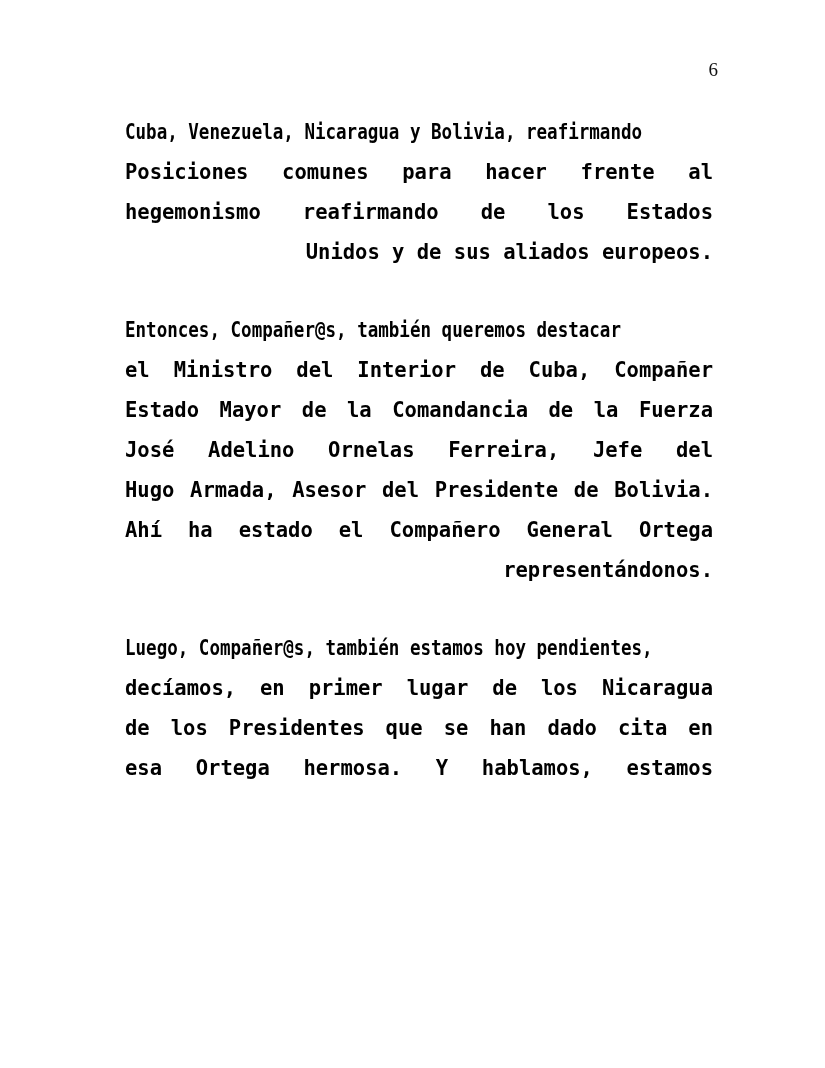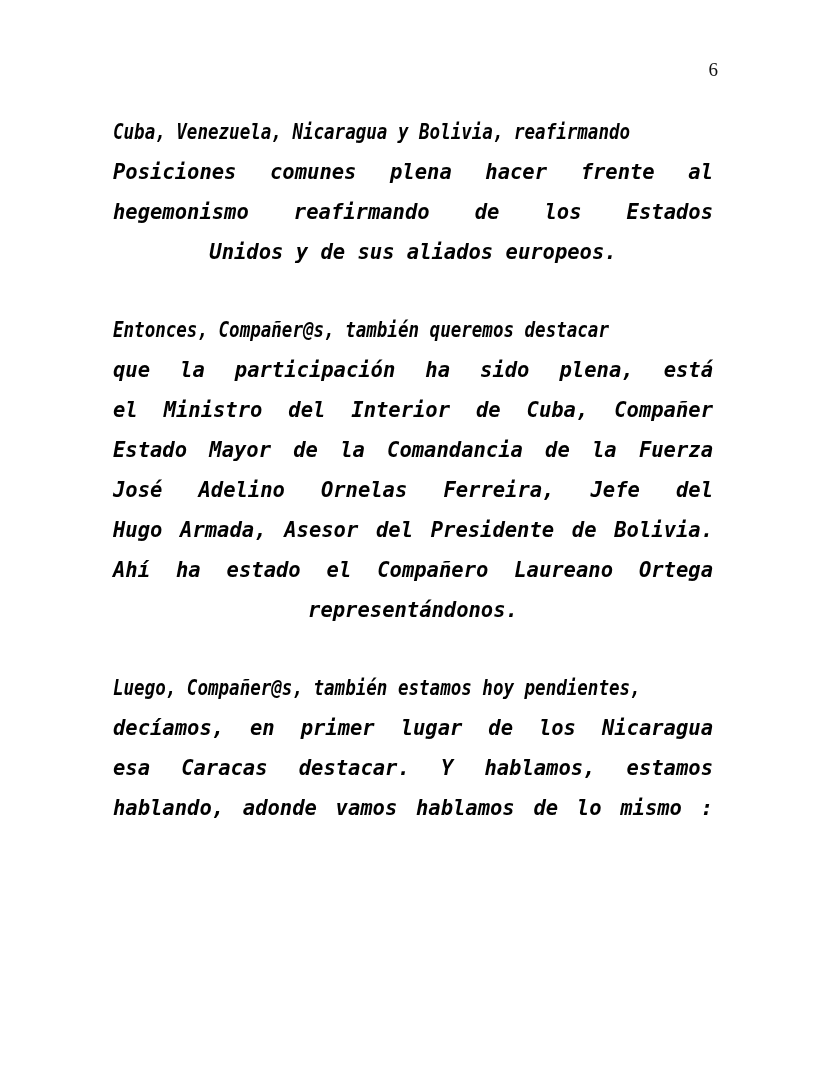--- a/index.html
+++ b/index.html
@@ -30,22 +30,21 @@
     color: #111111;
     line-height: 1;
   }
   .body-text {
     position: absolute;
     left: 113px;
     top: 112px;
     width: 600px;
   }
   .para {
-    margin: 0 0 38px 0;
-    font-style: italic;
+    margin: 0 0 38px 12px;
   }
   .para:last-child {
     margin-bottom: 0;
   }
   .tline {
     display: block;
     height: 40px;
     line-height: 40px;
     white-space: pre;
     font-weight: 700;
@@ -61,49 +60,48 @@
   }
   
   .tline.cond {
     font-stretch: condensed;
     transform: scaleX(0.855);
     transform-origin: left center;
     width: 701px;
     white-space: pre;
   }
   .tline.flush {
-    text-align: center;
+    text-align: right;
     white-space: pre;
   }
 </style>
 </head>
 <body>
 
 <div class="page">
 
   <div class="page-number">6</div>
 
   <div class="body-text">
       <p class="para">
         <span class="tline cond">Cuba, Venezuela, Nicaragua y Bolivia, reafirmando</span>
-        <span class="tline just">Posiciones comunes plena hacer frente al</span>
+        <span class="tline just">Posiciones comunes para hacer frente al</span>
         <span class="tline just">hegemonismo reafirmando de los Estados</span>
         <span class="tline flush">Unidos y de sus aliados europeos.</span>
       </p>
       <p class="para">
         <span class="tline cond">Entonces, Compañer@s, también queremos destacar</span>
-        <span class="tline just">que la participación ha sido plena, está</span>
         <span class="tline just">el Ministro del Interior de Cuba, Compañer</span>
         <span class="tline just">Estado Mayor de la Comandancia de la Fuerza</span>
         <span class="tline just">José Adelino Ornelas Ferreira, Jefe del</span>
         <span class="tline just">Hugo Armada, Asesor del Presidente de Bolivia.</span>
-        <span class="tline just">Ahí ha estado el Compañero Laureano Ortega</span>
+        <span class="tline just">Ahí ha estado el Compañero General Ortega</span>
         <span class="tline flush">representándonos.</span>
       </p>
       <p class="para">
         <span class="tline cond">Luego, Compañer@s, también estamos hoy pendientes,</span>
         <span class="tline just">decíamos, en primer lugar de los Nicaragua</span>
-        <span class="tline just">esa Caracas destacar. Y hablamos, estamos</span>
-        <span class="tline just">hablando, adonde vamos hablamos de lo mismo :</span>
+        <span class="tline just">de los Presidentes que se han dado cita en</span>
+        <span class="tline just">esa Ortega hermosa. Y hablamos, estamos</span>
       </p>
     </div>
 
 </div>
 
 </body></html>

